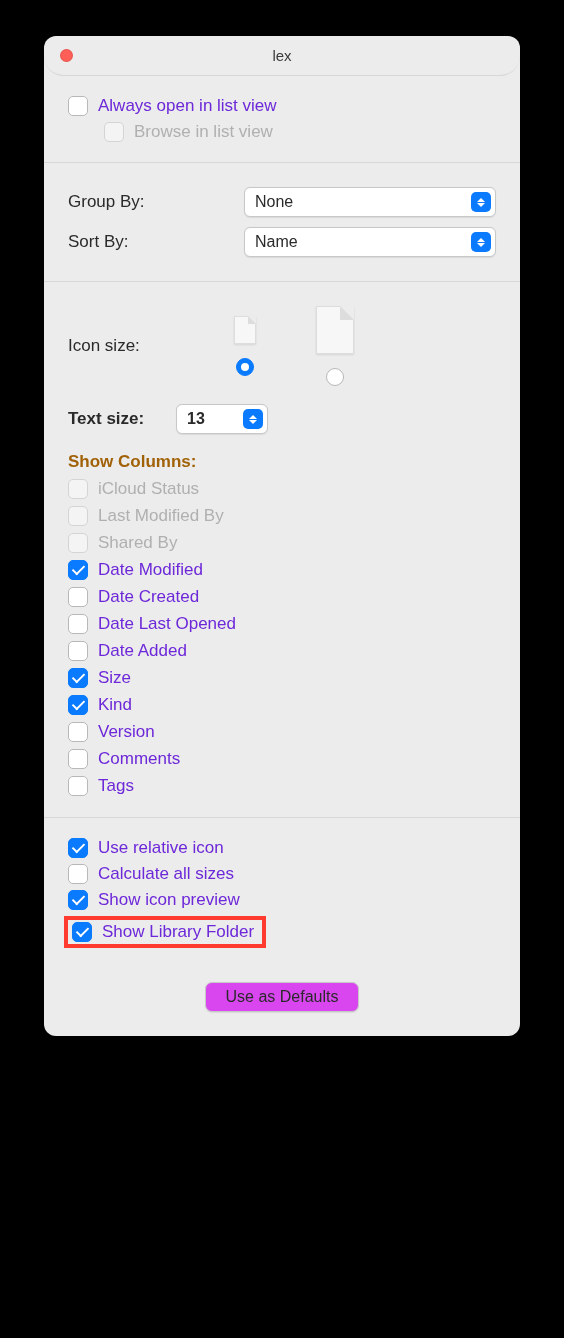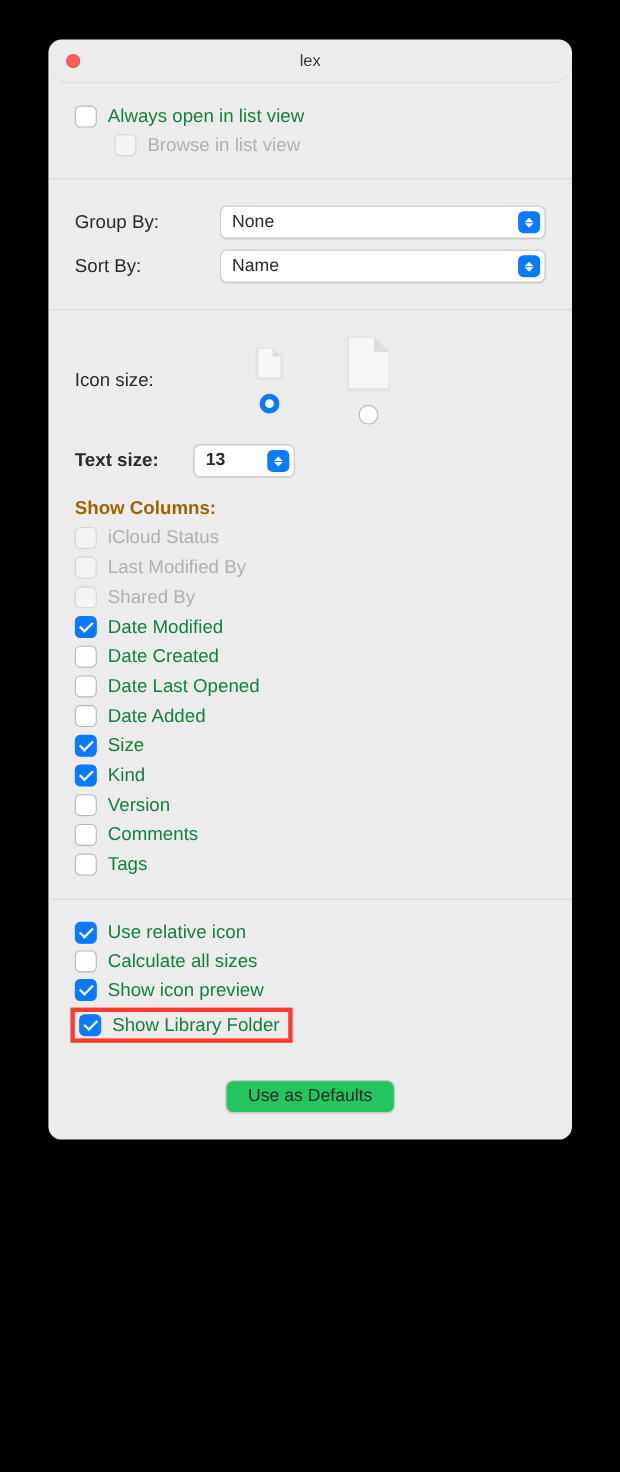--- a/index.html
+++ b/index.html
@@ -69,27 +69,28 @@
     border-color: #0a7aff;
   }
   .checkbox.checked::after {
     content: "";
     width: 5px; height: 10px;
     border: solid #fff;
     border-width: 0 2.5px 2.5px 0;
     transform: rotate(45deg) translate(-1px,-1px);
   }
   .checkbox.disabled { border-color: #d4d4d4; background: #f4f4f4; }
-  .label { font-size: 17px; color: #15803d; }
+  .label { font-size: 17px; color: #6d28d9; }
   .label.disabled { color: #b0b0b0; }
   .indent { margin-left: 36px; }
   .form-row {
     display: flex;
     align-items: center;
     margin: 10px 0;
+    gap: 44px;
   }
   .form-label {
     width: 132px;
     font-size: 17px;
     color: #2a2a2a;
   }
   .select {
     flex: 1;
     height: 30px;
     background: #fff;
@@ -195,21 +196,21 @@
     margin-left: -4px;
     display: inline-flex;
     align-items: center;
   }
   .button-row {
     display: flex;
     justify-content: center;
     padding: 14px 0 24px;
   }
   .push-button {
-    background: #22c55e;
+    background: #d946ef;
     border: 1px solid #c8c8c8;
     border-radius: 7px;
     padding: 5px 20px;
     font-size: 16px;
     color: #2a2a2a;
     box-shadow: 0 0.5px 1px rgba(0,0,0,0.08);
   }
 </style>
 </head>
 <body>

